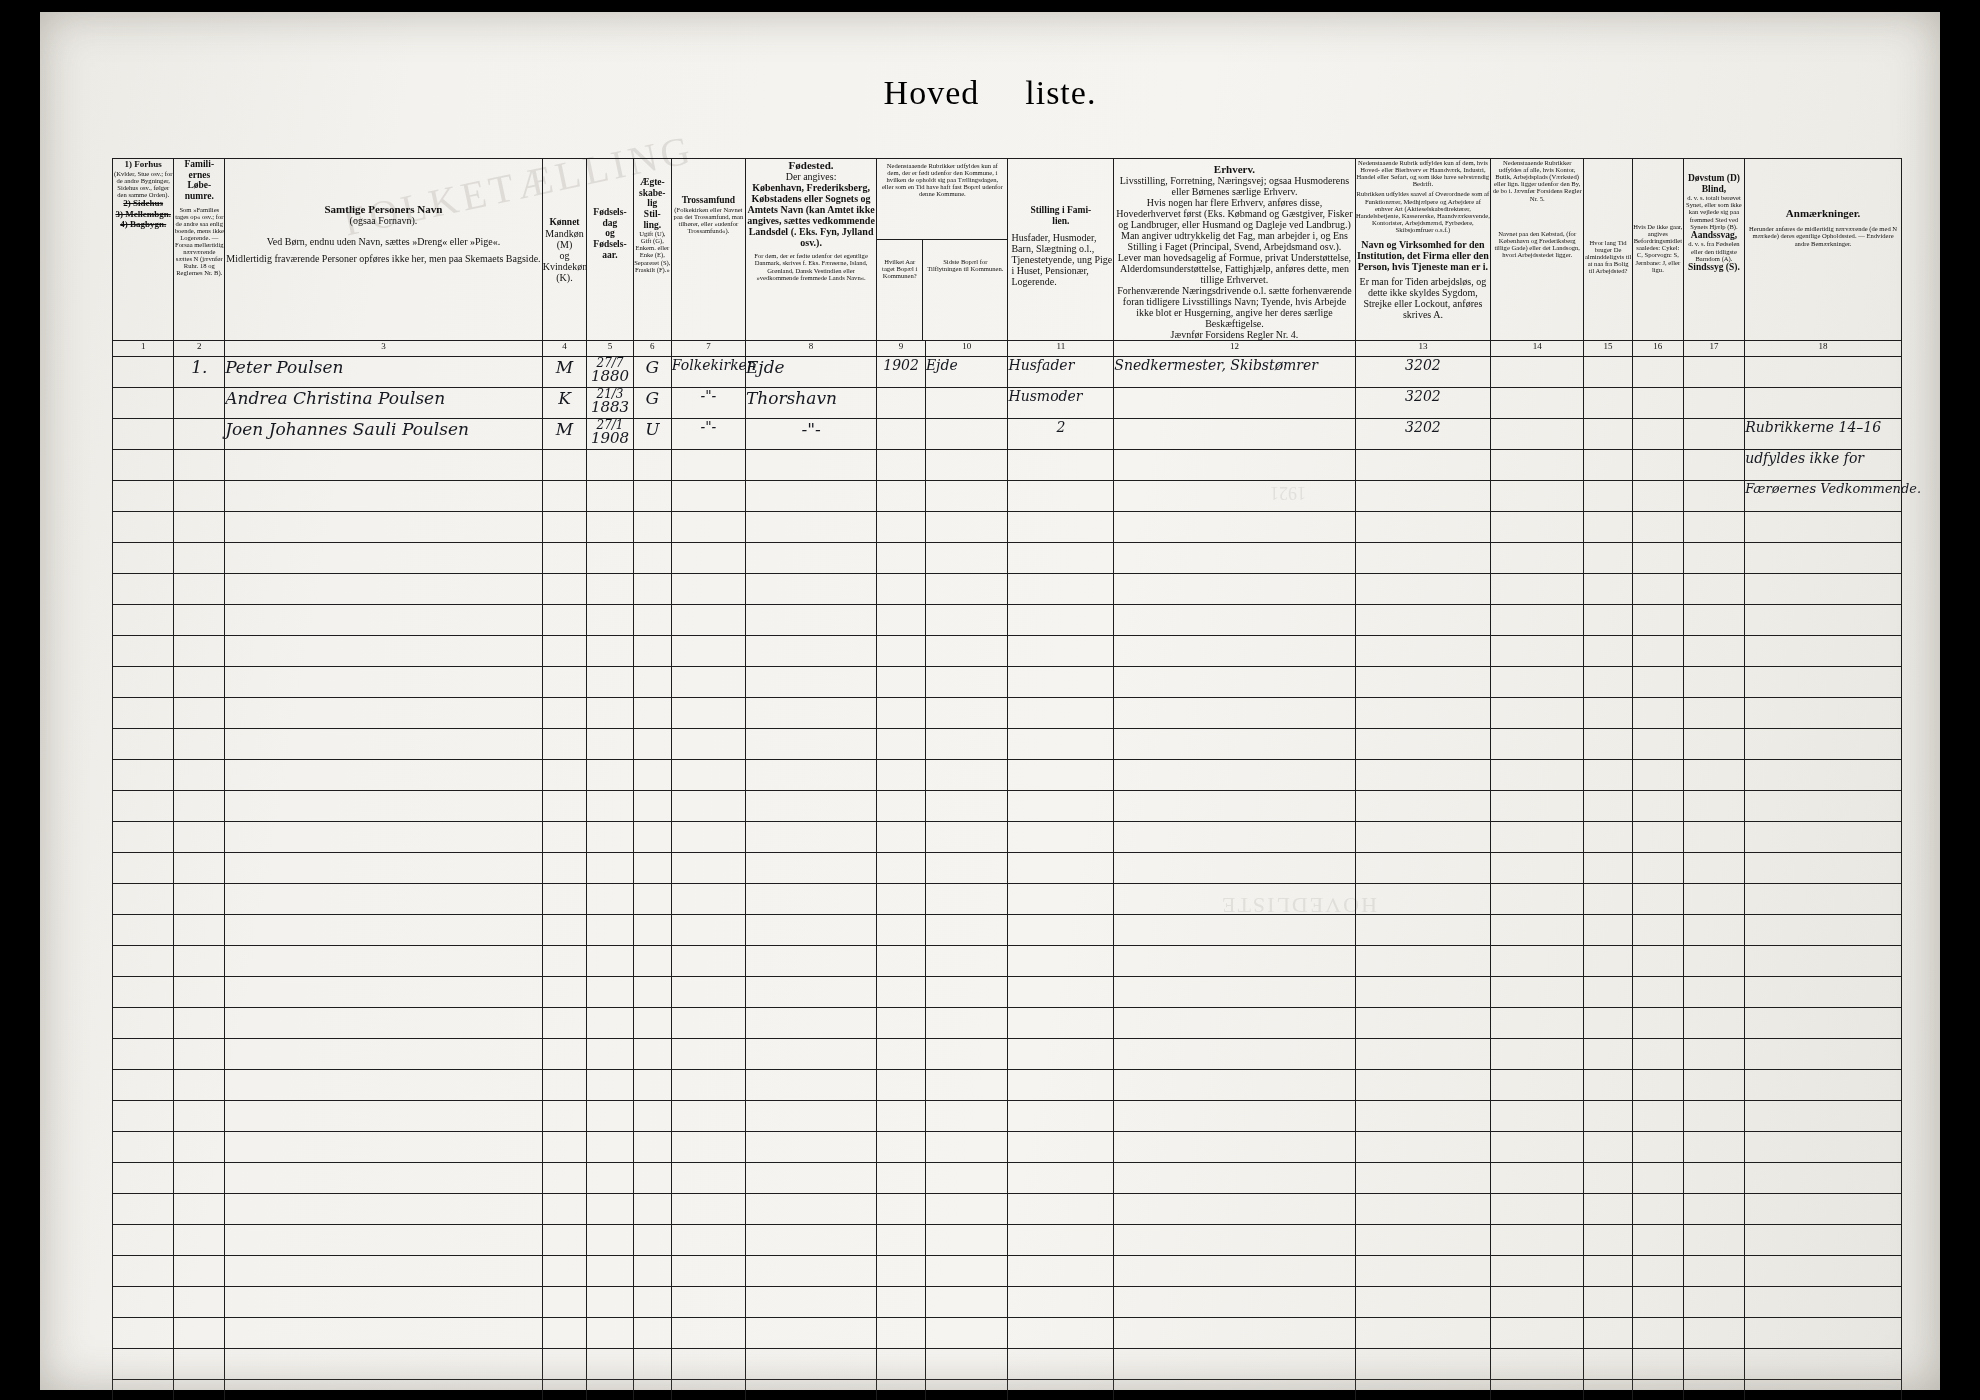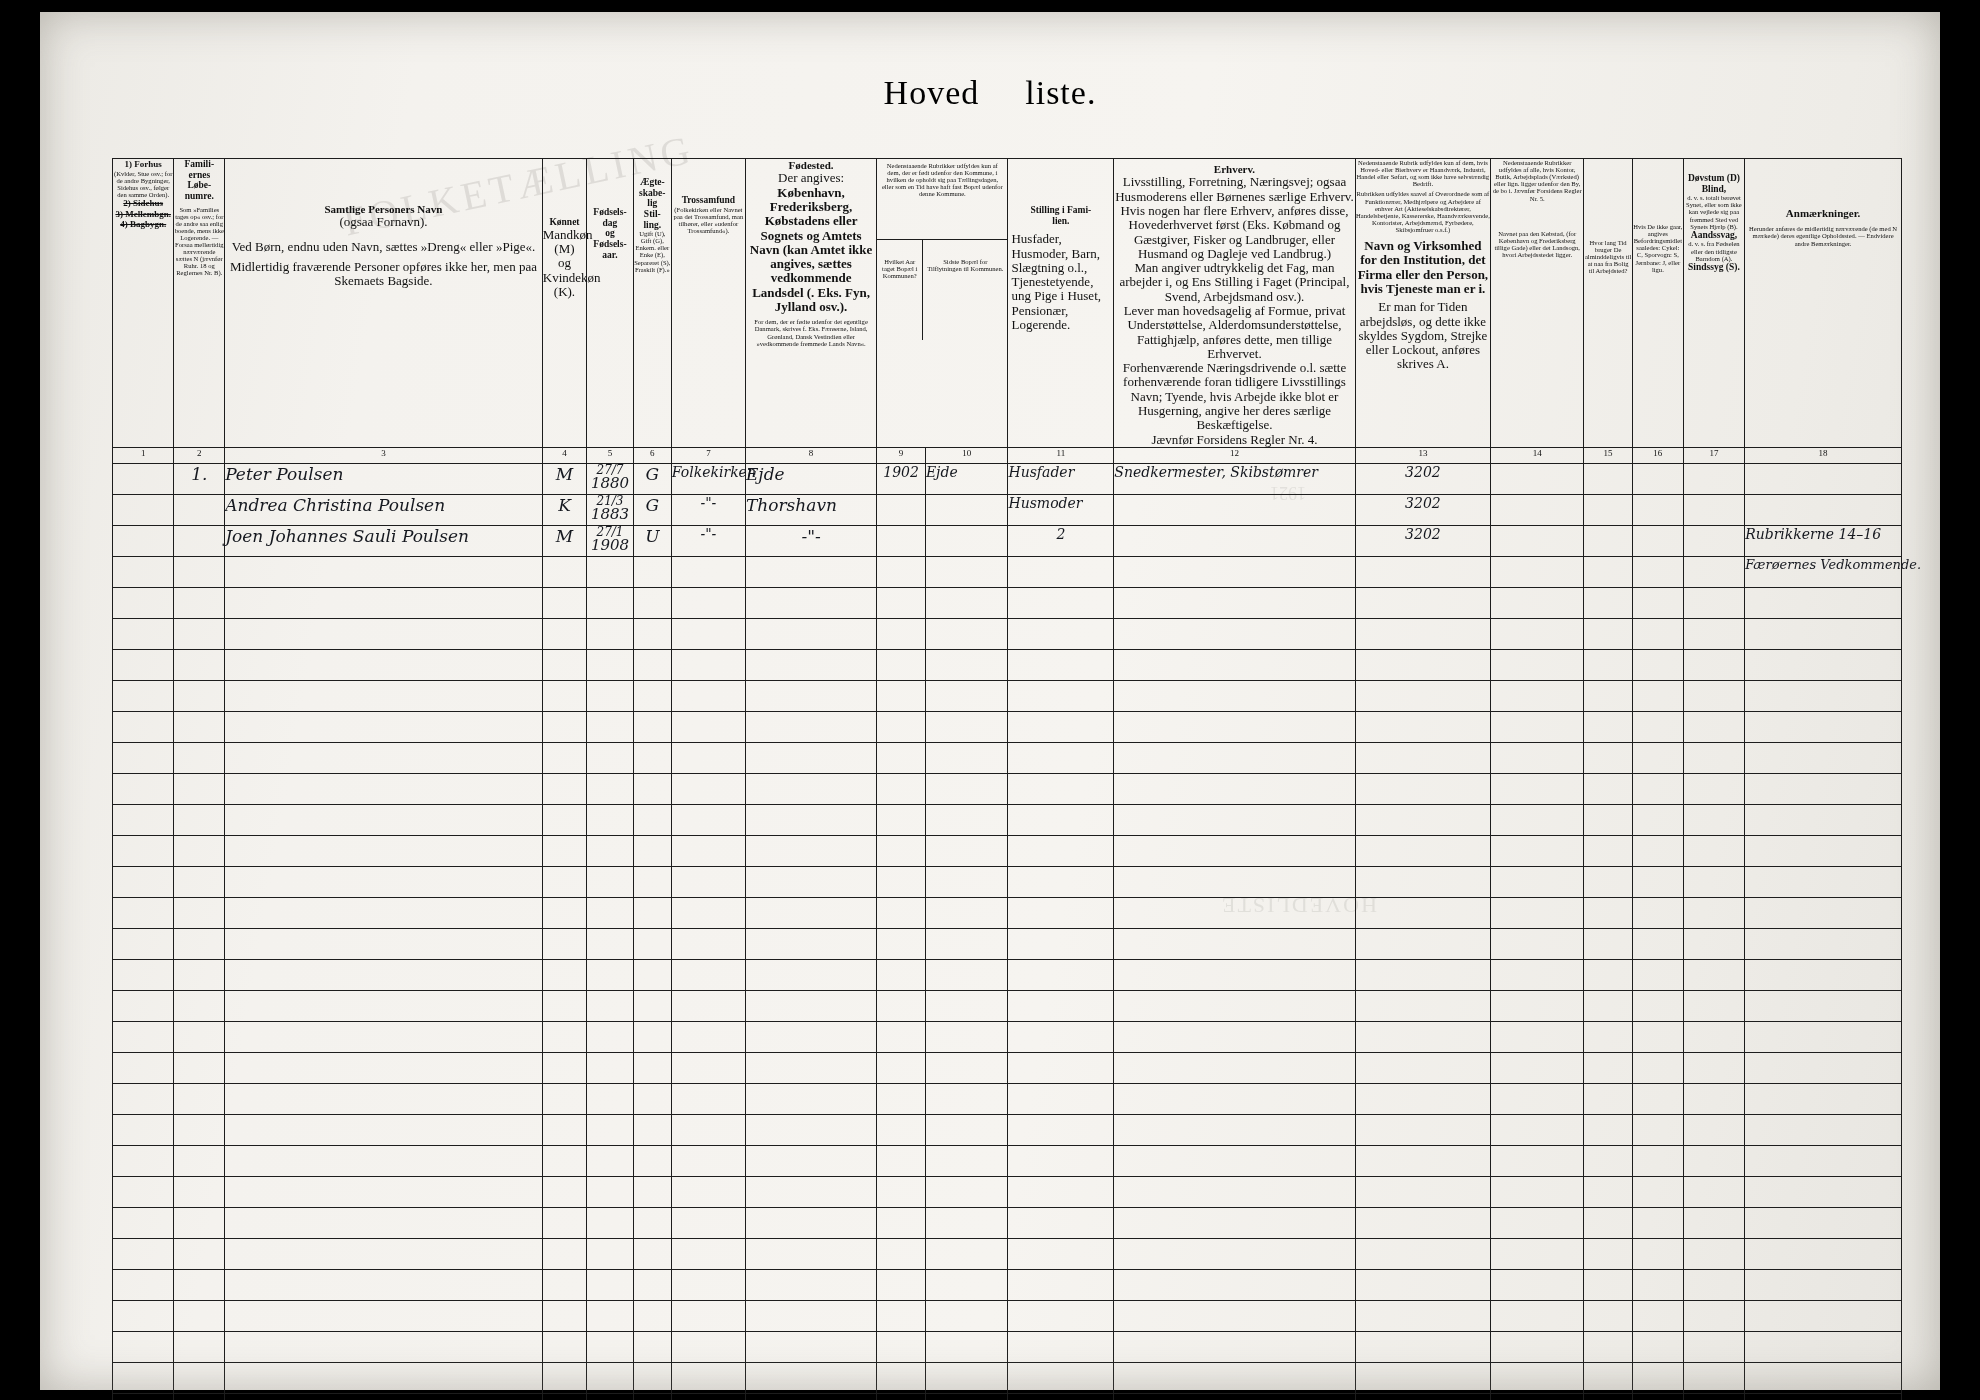--- a/index.html
+++ b/index.html
@@ -8,21 +8,21 @@
   #sheet{position:absolute;left:40px;top:12px;width:1900px;height:1378px;background:#f2f0ec;}
   #sheetgrad{position:absolute;inset:0;background:linear-gradient(100deg,#eceae5 0%,#f4f2ee 18%,#f6f4f0 55%,#eeece7 85%,#e7e5e0 100%);}
   #title{position:absolute;left:0;right:0;top:62px;text-align:center;font-size:34px;letter-spacing:1px;color:#000000;font-family:"Liberation Serif",serif;}
   #title .gap{display:inline-block;width:46px;}
   #tablewrap{position:absolute;left:72px;top:146px;width:1433px;height:1152px;}
   table.reg{border-collapse:collapse;table-layout:fixed;width:1790px;height:1152px;}
   table.reg td{border:1px solid #1d1d1d;vertical-align:top;padding:0;}
   .hd{font-size:8.5px;line-height:1.12;text-align:center;color:#111;padding:3px 2px 2px 2px;font-family:"Liberation Serif",serif;}
   .hd .big{font-size:11px;font-weight:bold;}
   .hd .med{font-size:9.5px;font-weight:bold;}
-  .hd .sm{font-size:13px;line-height:1.1;}
+  .hd .sm{font-size:10px;line-height:1.1;}
   .hd .xs{font-size:6.6px;line-height:1.08;}
   .numrow td{height:15px;text-align:center;font-size:9px;padding-top:1px;color:#111;}
   .datarow td{height:30px;}
   .hw{font-family:"DejaVu Serif",serif;font-style:italic;font-size:17px;color:#15181f;padding:3px 4px 0 6px;white-space:nowrap;}
   .hw.c{text-align:center;padding-left:0;padding-right:0;}
   .hw.sm{font-size:14px;}
   .frac{display:inline-block;text-align:center;line-height:1;font-size:12px;}
   .frac i{display:block;font-style:italic;}
   .frac .yr{font-size:15px;}
   .lbl-left{font-size:7.6px;line-height:1.18;padding:6px 3px;color:#111;}
@@ -258,20 +258,40 @@
           <td class="hw c sm">2</td>
           <td class="hw sm"></td>
           <td class="hw c sm">3202</td>
           <td></td>
           <td></td>
           <td></td>
           <td></td>
           <td class="hw sm">Rubrikkerne 14–16</td>
         </tr>
 
+        <tr class="datarow">
+          <td></td>
+              <td></td>
+          <td></td>
+              <td></td>
+          <td></td>
+              <td></td>
+          <td></td>
+              <td></td>
+          <td></td>
+              <td></td>
+          <td></td>
+              <td></td>
+          <td></td>
+              <td></td>
+          <td></td>
+              <td></td>
+          <td></td>
+          <td class="hw sm">udfyldes ikke for</td>
+        </tr>
 
         <tr class="datarow">
           <td></td>
               <td></td>
           <td></td>
               <td></td>
           <td></td>
               <td></td>
           <td></td>
               <td></td>

